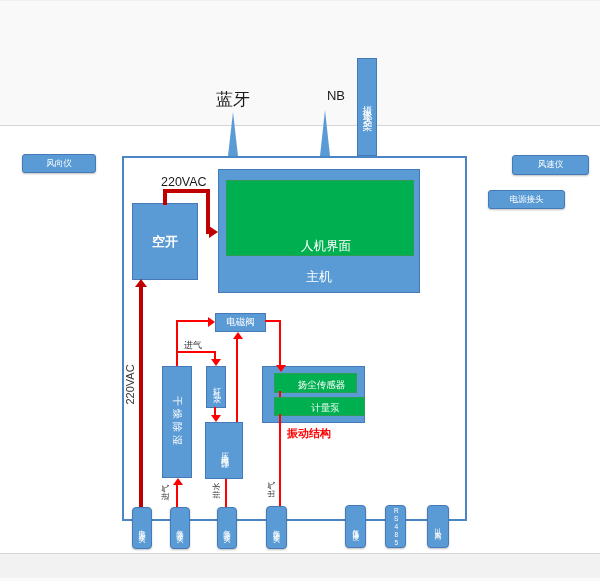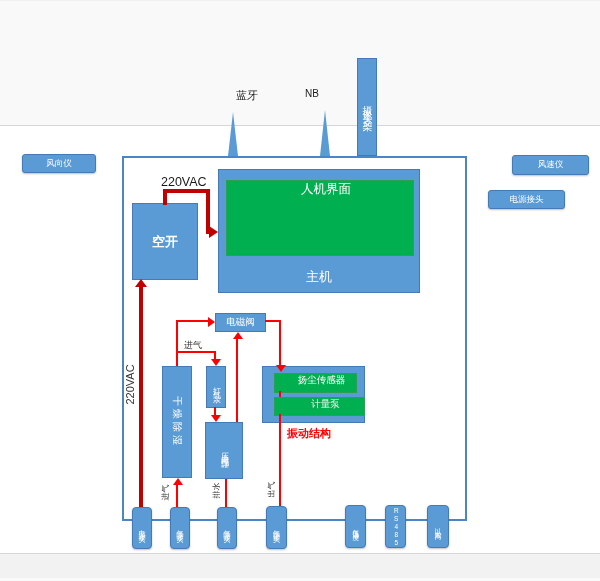--- a/index.html
+++ b/index.html
@@ -21,21 +21,21 @@
 
   .bluebox {
     background:var(--blue,#5B9BD5); border:1px solid var(--blue-border,#4579B8);
     color:#fff; box-sizing:border-box;
     display:flex; align-items:center; justify-content:center; text-align:center;
   }
   .pill { border-radius:3px; box-shadow:0 1px 2px rgba(0,0,0,0.25); font-size:8.5px; }
   .greenbox {
     background:var(--green,#00B050); border:1px solid var(--green-border,#2F9E55);
     color:#fff; box-sizing:border-box;
-    display:flex; align-items:flex-start; justify-content:center; text-align:center;padding-left:12px;
+    display:flex; align-items:flex-end; justify-content:center; text-align:center;padding-left:12px;
   }
   .enclosure {
     left:122px; top:156px; width:345px; height:365px;
     border:2px solid var(--container-border,#4A86C5); background:#fff; box-sizing:border-box;
   }
   .vstack {
     writing-mode:vertical-rl; text-orientation:upright; line-height:1;
   }
   .rot90  { transform:rotate(90deg);  white-space:nowrap; }
   .rotm90 { transform:rotate(-90deg); white-space:nowrap; }
@@ -61,24 +61,24 @@
 <body>
 
 <div class="screen">
 
   <div class="abs band-top"></div>
   <div class="abs band-bottom"></div>
   <div class="abs band-bottom2"></div>
 
   <div class="abs enclosure"></div>
 
-  <div class="lbl" style="left:208px; top:88px; width:50px; text-align:right; font-size:11px;">蓝牙</div>
+  <div class="lbl" style="left:208px; top:88px; width:50px; text-align:center; font-size:17px;">蓝牙</div>
   <div class="antenna" style="left:228px; top:112px; border-left:5px solid transparent; border-right:5px solid transparent; border-bottom:44px solid var(--blue,#5B9BD5);"></div>
 
-  <div class="lbl" style="left:305px; top:88px; width:40px; text-align:left; font-size:10px;">NB</div>
+  <div class="lbl" style="left:305px; top:88px; width:40px; text-align:right; font-size:13px;">NB</div>
   <div class="antenna" style="left:320px; top:110px; border-left:5px solid transparent; border-right:5px solid transparent; border-bottom:46px solid var(--blue,#5B9BD5);"></div>
 
   <div class="abs bluebox" style="left:357px; top:58px; width:20px; height:98px;">
     <span class="vstack" style="font-size:10px; letter-spacing:4px;">摄像头支架</span>
   </div>
 
   <div class="abs bluebox pill" style="left:22px; top:154px; width:74px; height:19px;">
     <span>风向仪</span>
   </div>
   <div class="abs bluebox pill" style="left:488px; top:155px; width:77px; height:20px;margin-left:24px;">

